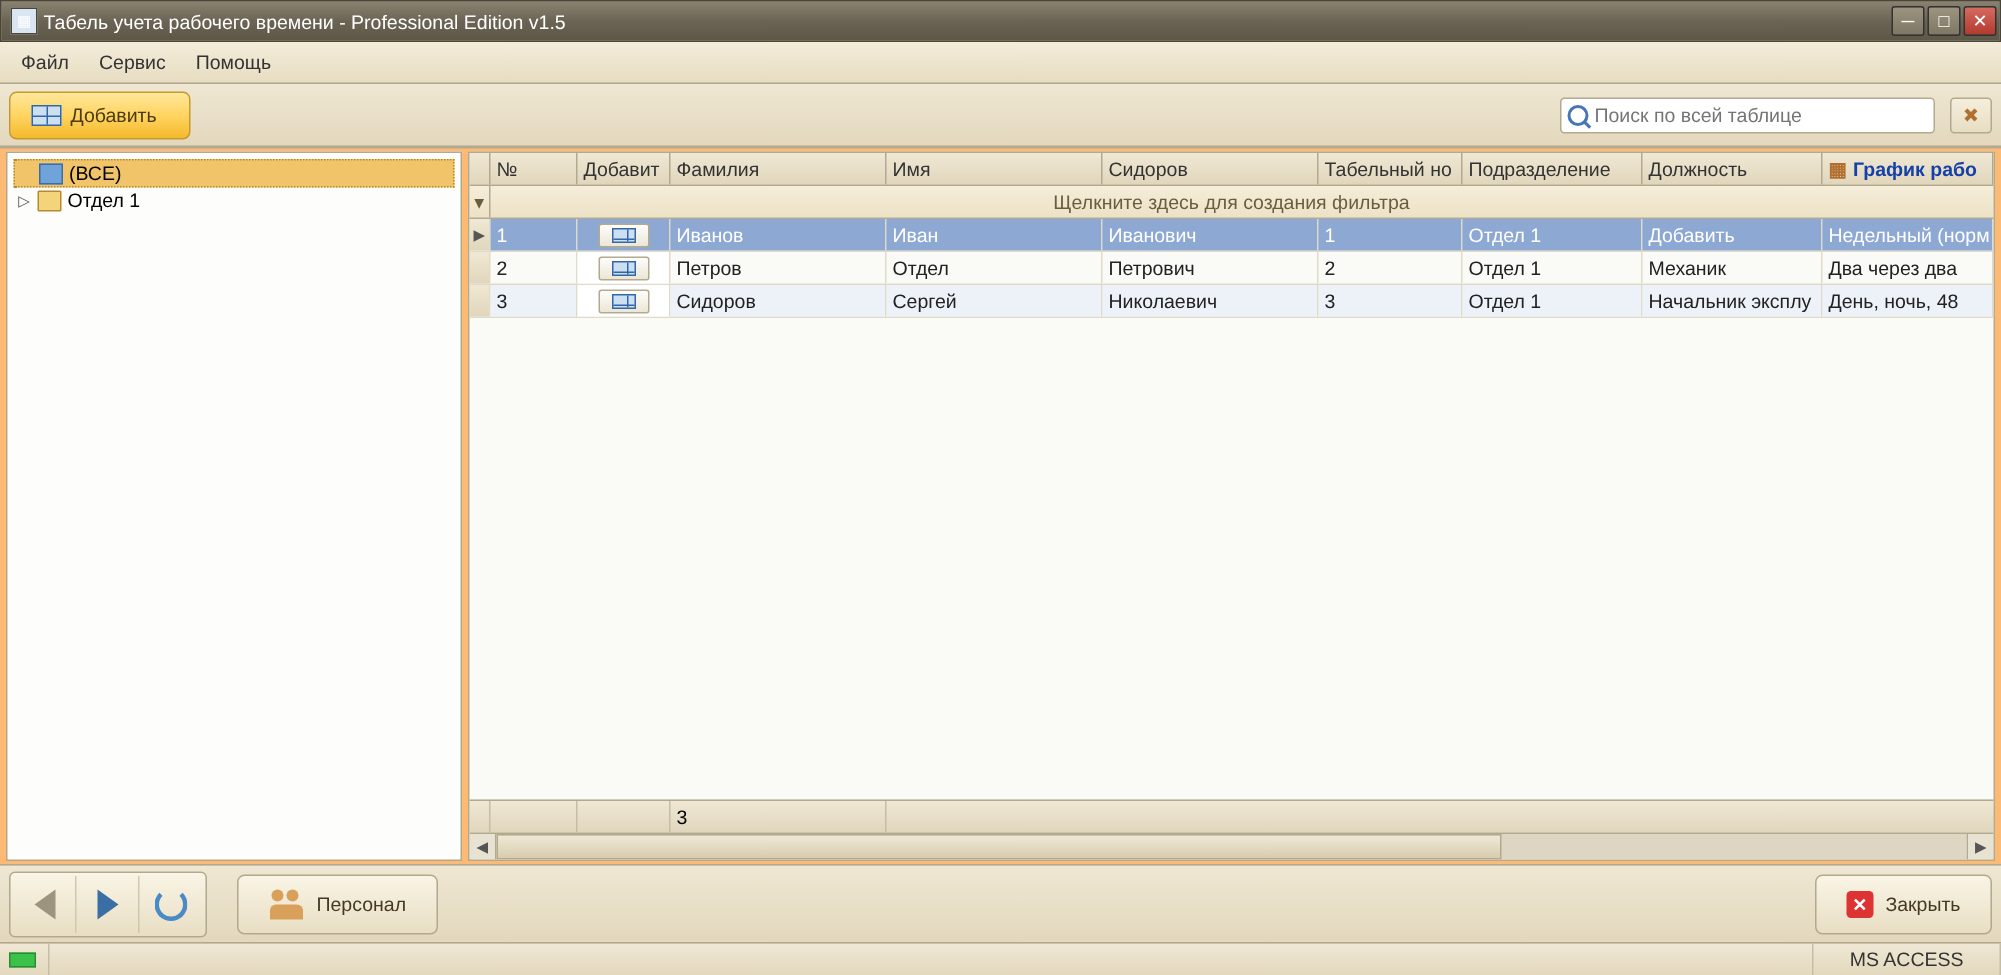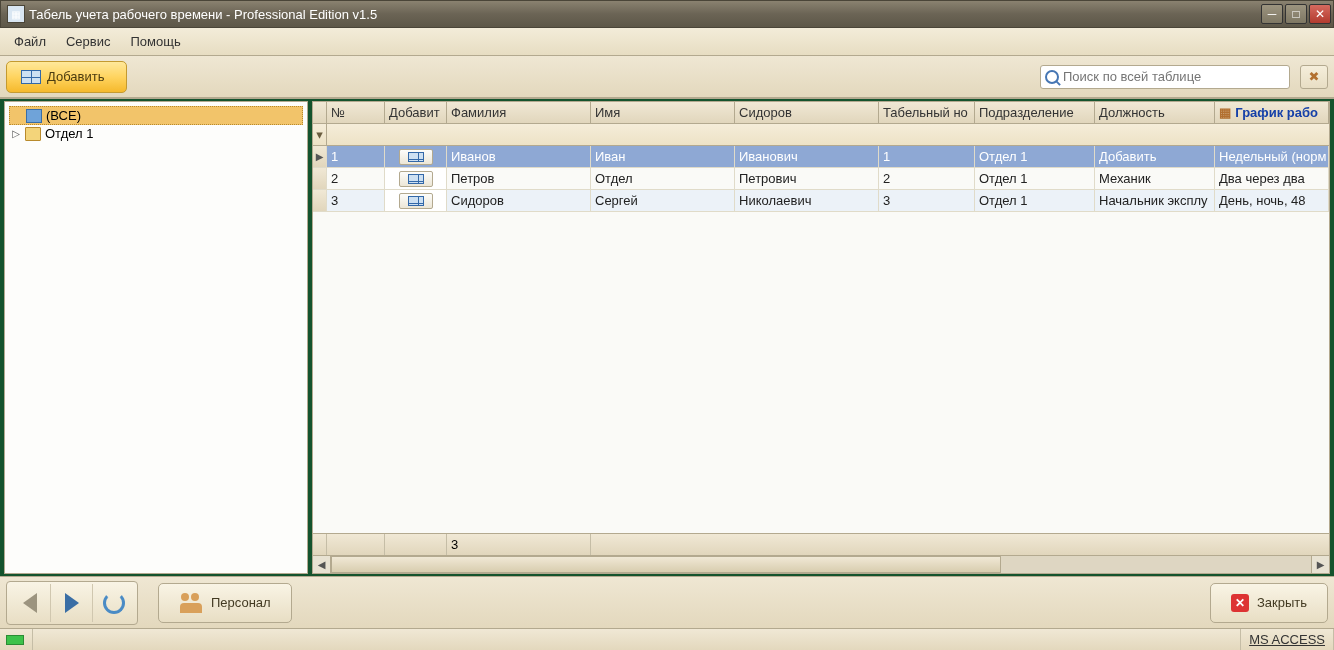--- a/index.html
+++ b/index.html
@@ -115,21 +115,21 @@
     border:1px solid #b3a98f;
     border-radius:3px;
     background: linear-gradient(#f5eedb,#e8dec4);
     margin-left:4px;
     display:flex; align-items:center; justify-content:center;
     color:#b27030;
   }
   
   .main {
     flex:1; display:flex; border-top:1px solid #b3a98f;
-    background:#14532d;
+    background:#fdba74;
     overflow:hidden;
   }
   .tree-pane {
     width: 304px;
     background:#fdfdfb;
     border:1px solid #b3a98f;
     margin: 2px 2px 2px 4px;
     padding: 4px;
   }
   .tree-item { display:flex; align-items:center; gap:4px; padding:1px 2px; }
@@ -278,21 +278,21 @@
   
   .statusbar {
     height:22px;
     background:linear-gradient(#f0e8d5,#e3d8bd);
     border-top:1px solid #b3a98f;
     display:flex; align-items:center;
     font-size:13px; color:#333;
   }
   .statusbar .segment { padding:0 6px; border-right:1px solid #c5bda6; height:100%; display:flex; align-items:center; }
   .statusbar .led { width:18px; height:10px; background:#3cc24a; border:1px solid #2a8c34; margin-right:2px; }
-  .statusbar .db { margin-left:auto; border-left:1px solid #c5bda6; padding:0 8px;text-decoration:underline; }
+  .statusbar .db { margin-left:auto; border-left:1px solid #c5bda6; padding:0 24px; }
 </style>
 </head>
 <body>
 
 <div class="titlebar">
   <span class="app-icon">▦</span>
   <span class="title">Табель учета рабочего времени - Professional Edition v1.5</span>
   <div class="win-buttons">
     <div class="win-btn">─</div>
     <div class="win-btn">□</div>
@@ -346,20 +346,21 @@
       <div class="col col-dept">Подразделение</div>
       <div class="col col-pos">Должность</div>
       <div class="col col-sched highlight">
         <span class="hicon">▦</span>
         <span>График рабо</span>
       </div>
     </div>
 
     <div class="filter-row">
       <span class="filt-indicator">▾</span>
+      <span>Щелкните здесь для создания фильтра</span>
     </div>
 
     <div class="grid-body">
 
       <div class="grid-row selected">
         <div class="cell indicator col-indicator">▶</div>
         <div class="cell col-num">1</div>
         <div class="cell addbtn-cell col-addbtn">
           <div class="mini-btn">
               <span class="icon-table" style="width:16px;height:10px"></span>

